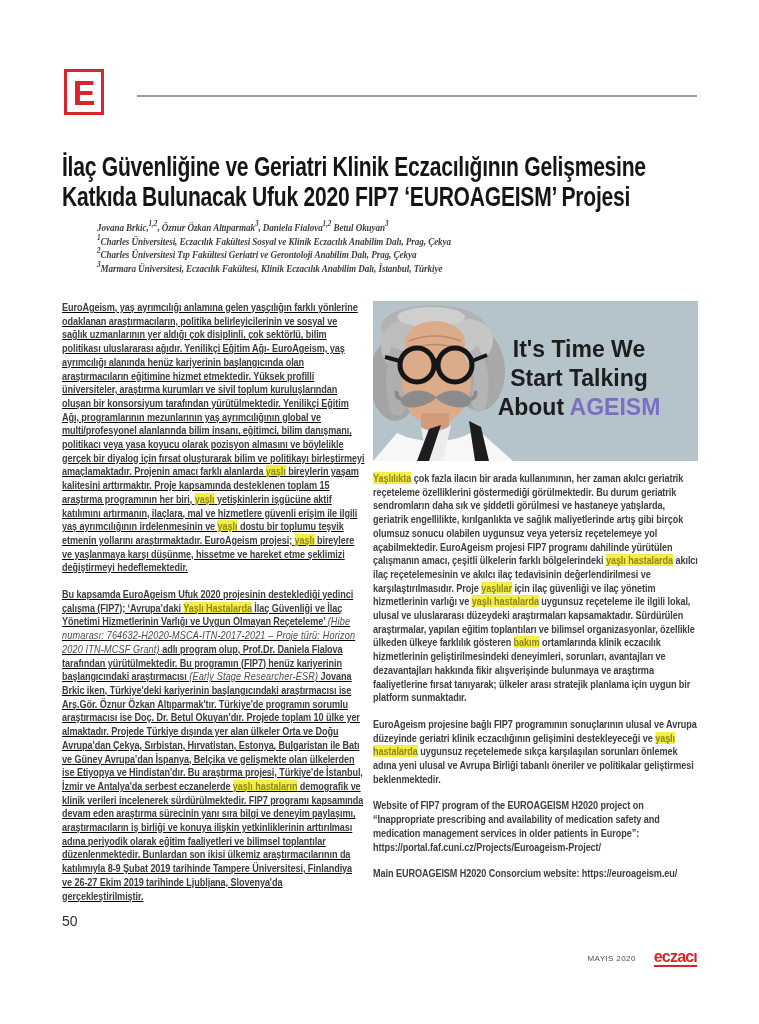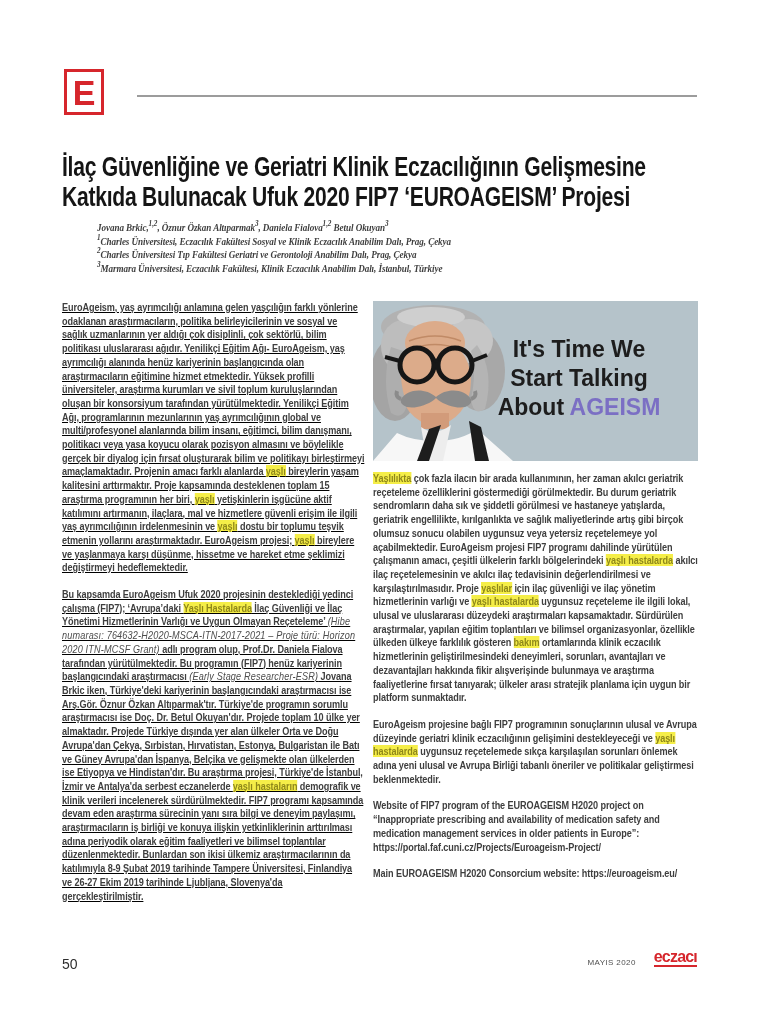--- a/index.html
+++ b/index.html
@@ -52,24 +52,24 @@
     letter-spacing:-0.1px;text-align:left;
   }
   .hl{background:#f5ee48;color:#8e871a;}
   .it{font-weight:normal;font-style:italic;color:#4c4c4c;letter-spacing:0.2px;}
 
   
   .photo{margin:0 0 11px 0;width:281px;height:160px;text-align:right;}
   .photo svg{display:block;}
 
   
-  .page-num{position:absolute;left:62px;top:956px;font-size:14px;color:#2e2e2e;}
-  .footer-right{position:absolute;right:62px;top:949px;display:flex;align-items:flex-end;gap:18px;}
+  .page-num{position:absolute;left:62px;top:913px;font-size:14px;color:#2e2e2e;}
+  .footer-right{position:absolute;right:62px;top:949px;display:flex;align-items:center;gap:6px;}
   .footer-date{font-size:8px;color:#4f4f4f;letter-spacing:0.4px;}
-  .footer-logo{font-size:16px;font-weight:bold;color:#d6262c;letter-spacing:-0.8px;border-bottom:2px solid #d6262c;line-height:1;}
+  .footer-logo{font-size:16px;font-weight:bold;color:#d6262c;letter-spacing:-0.8px;border-bottom:2px solid #d6262c;line-height:1;margin-left:12px;}
 </style>
 </head>
 <body>
 
 <div class="page">
 
   <div class="e-logo">
     <span>E</span>
   </div>
   <div class="rule"></div>

